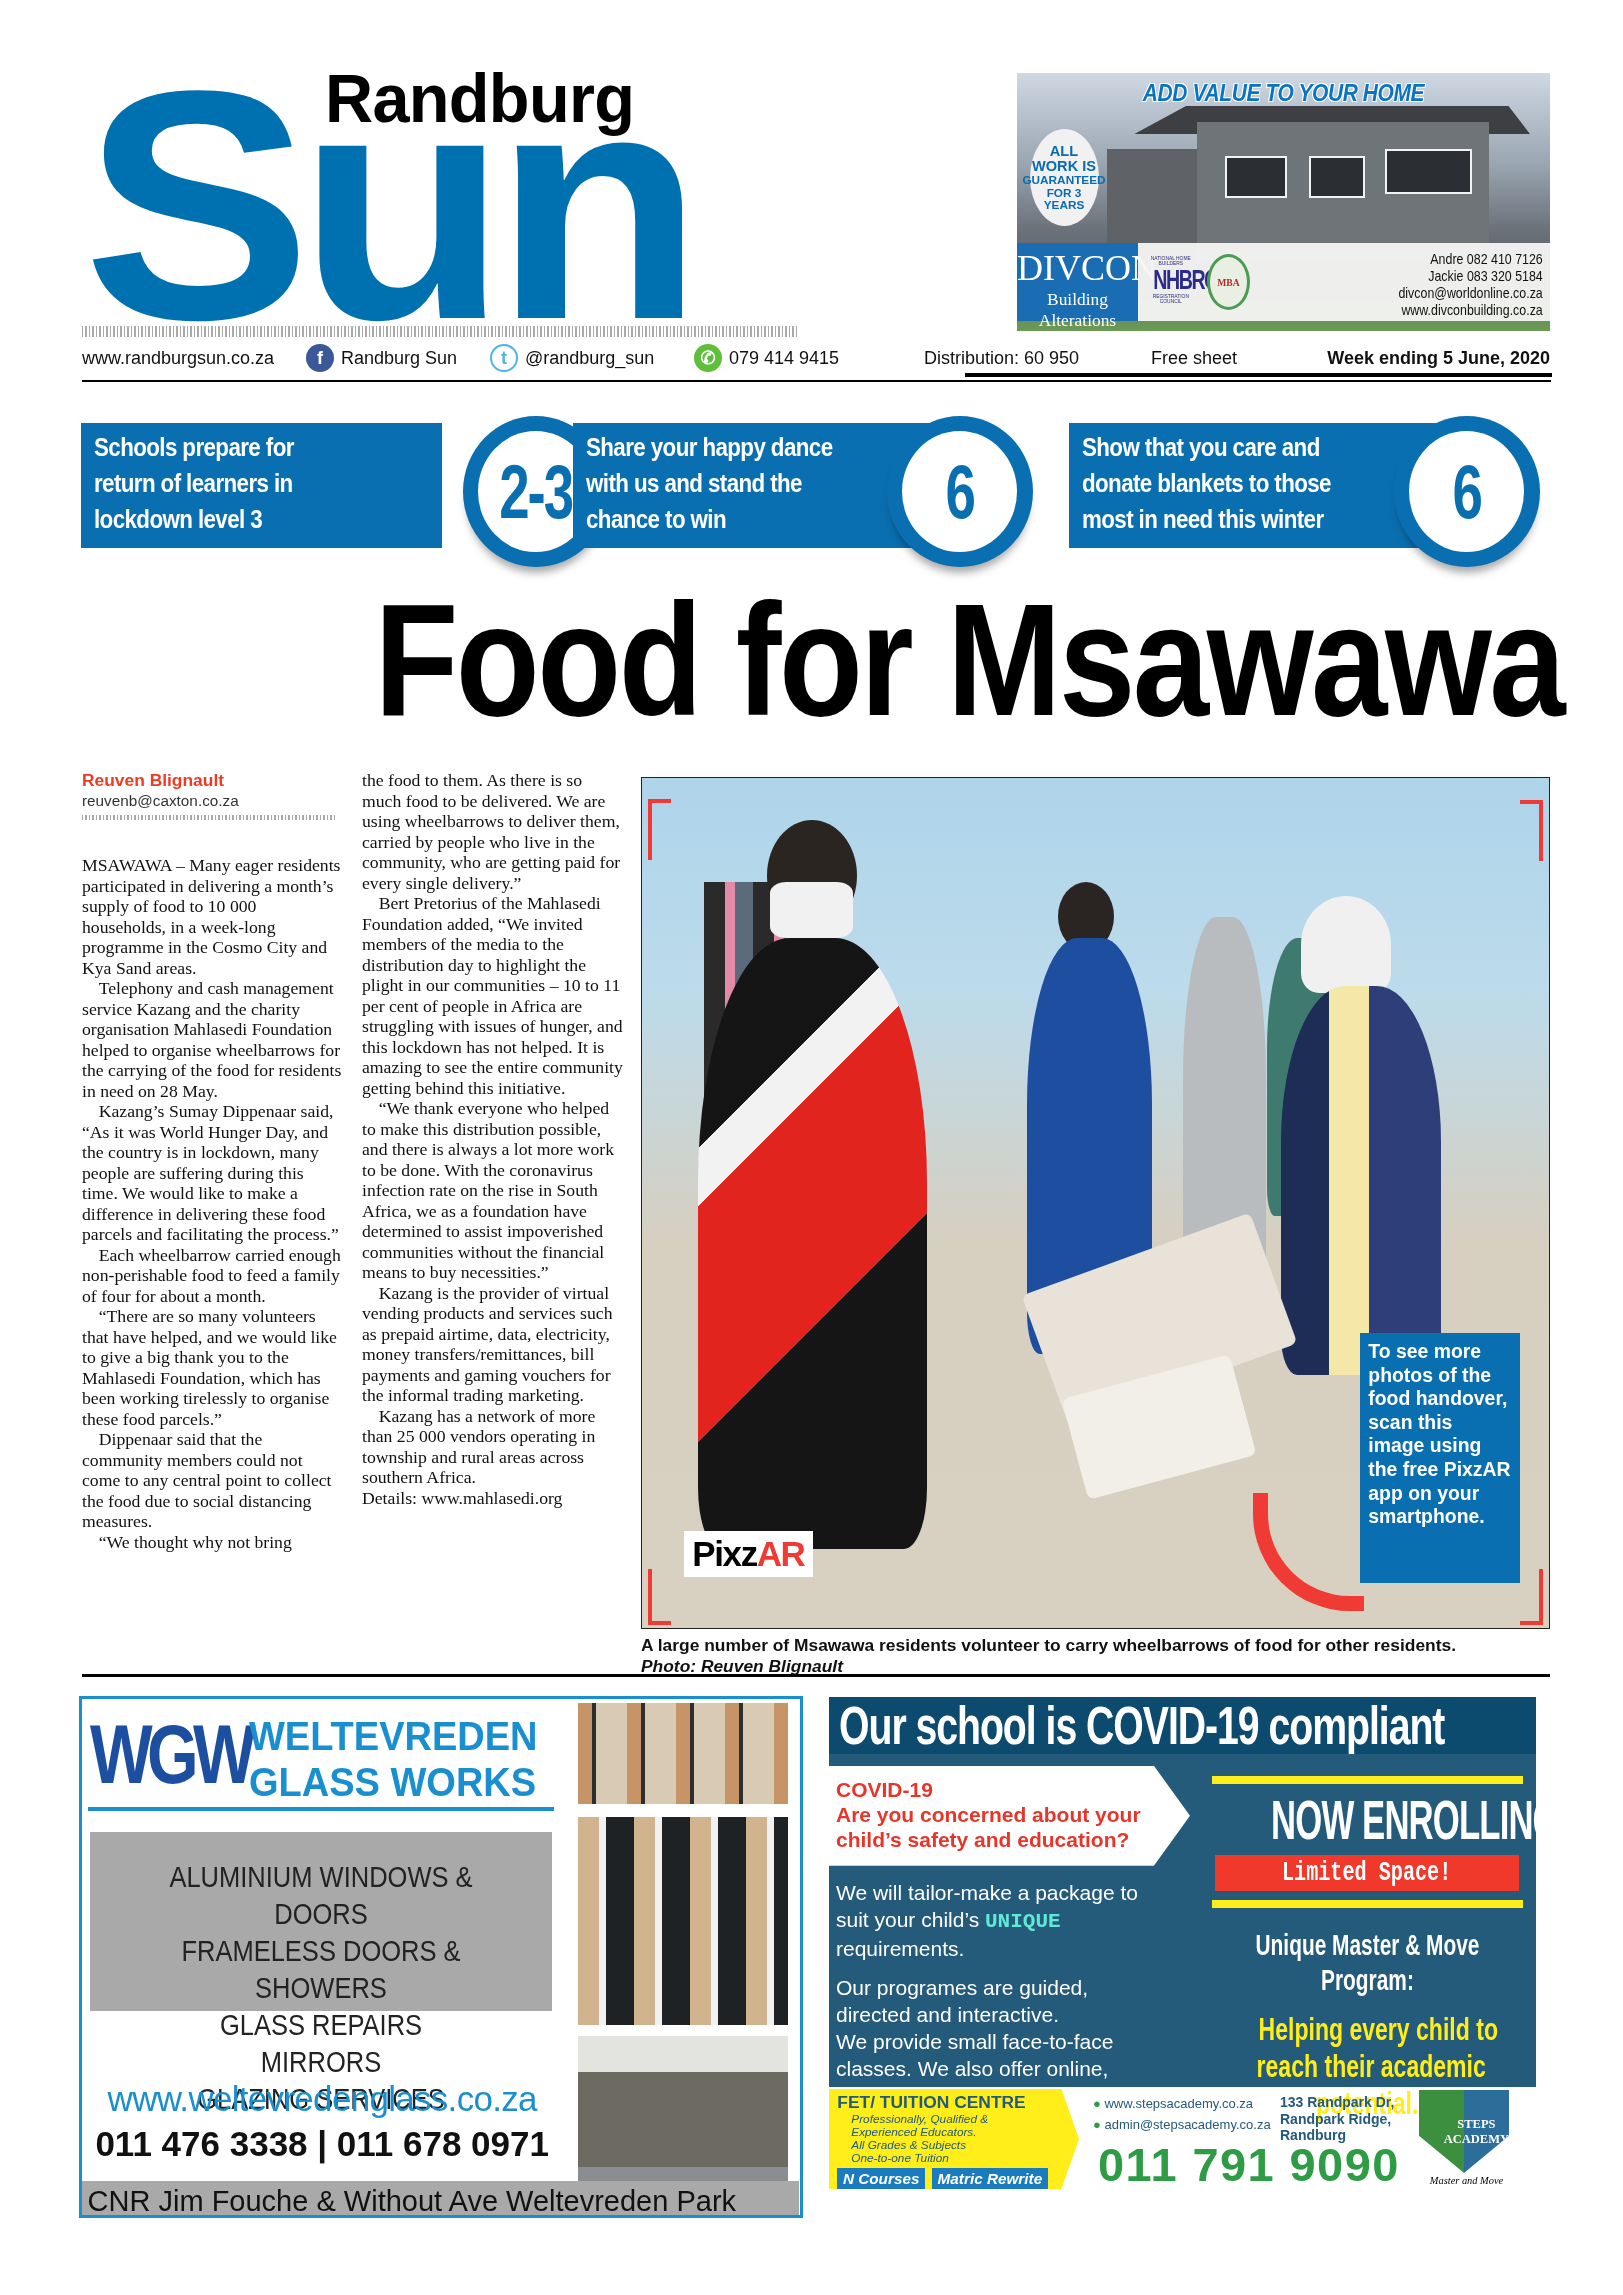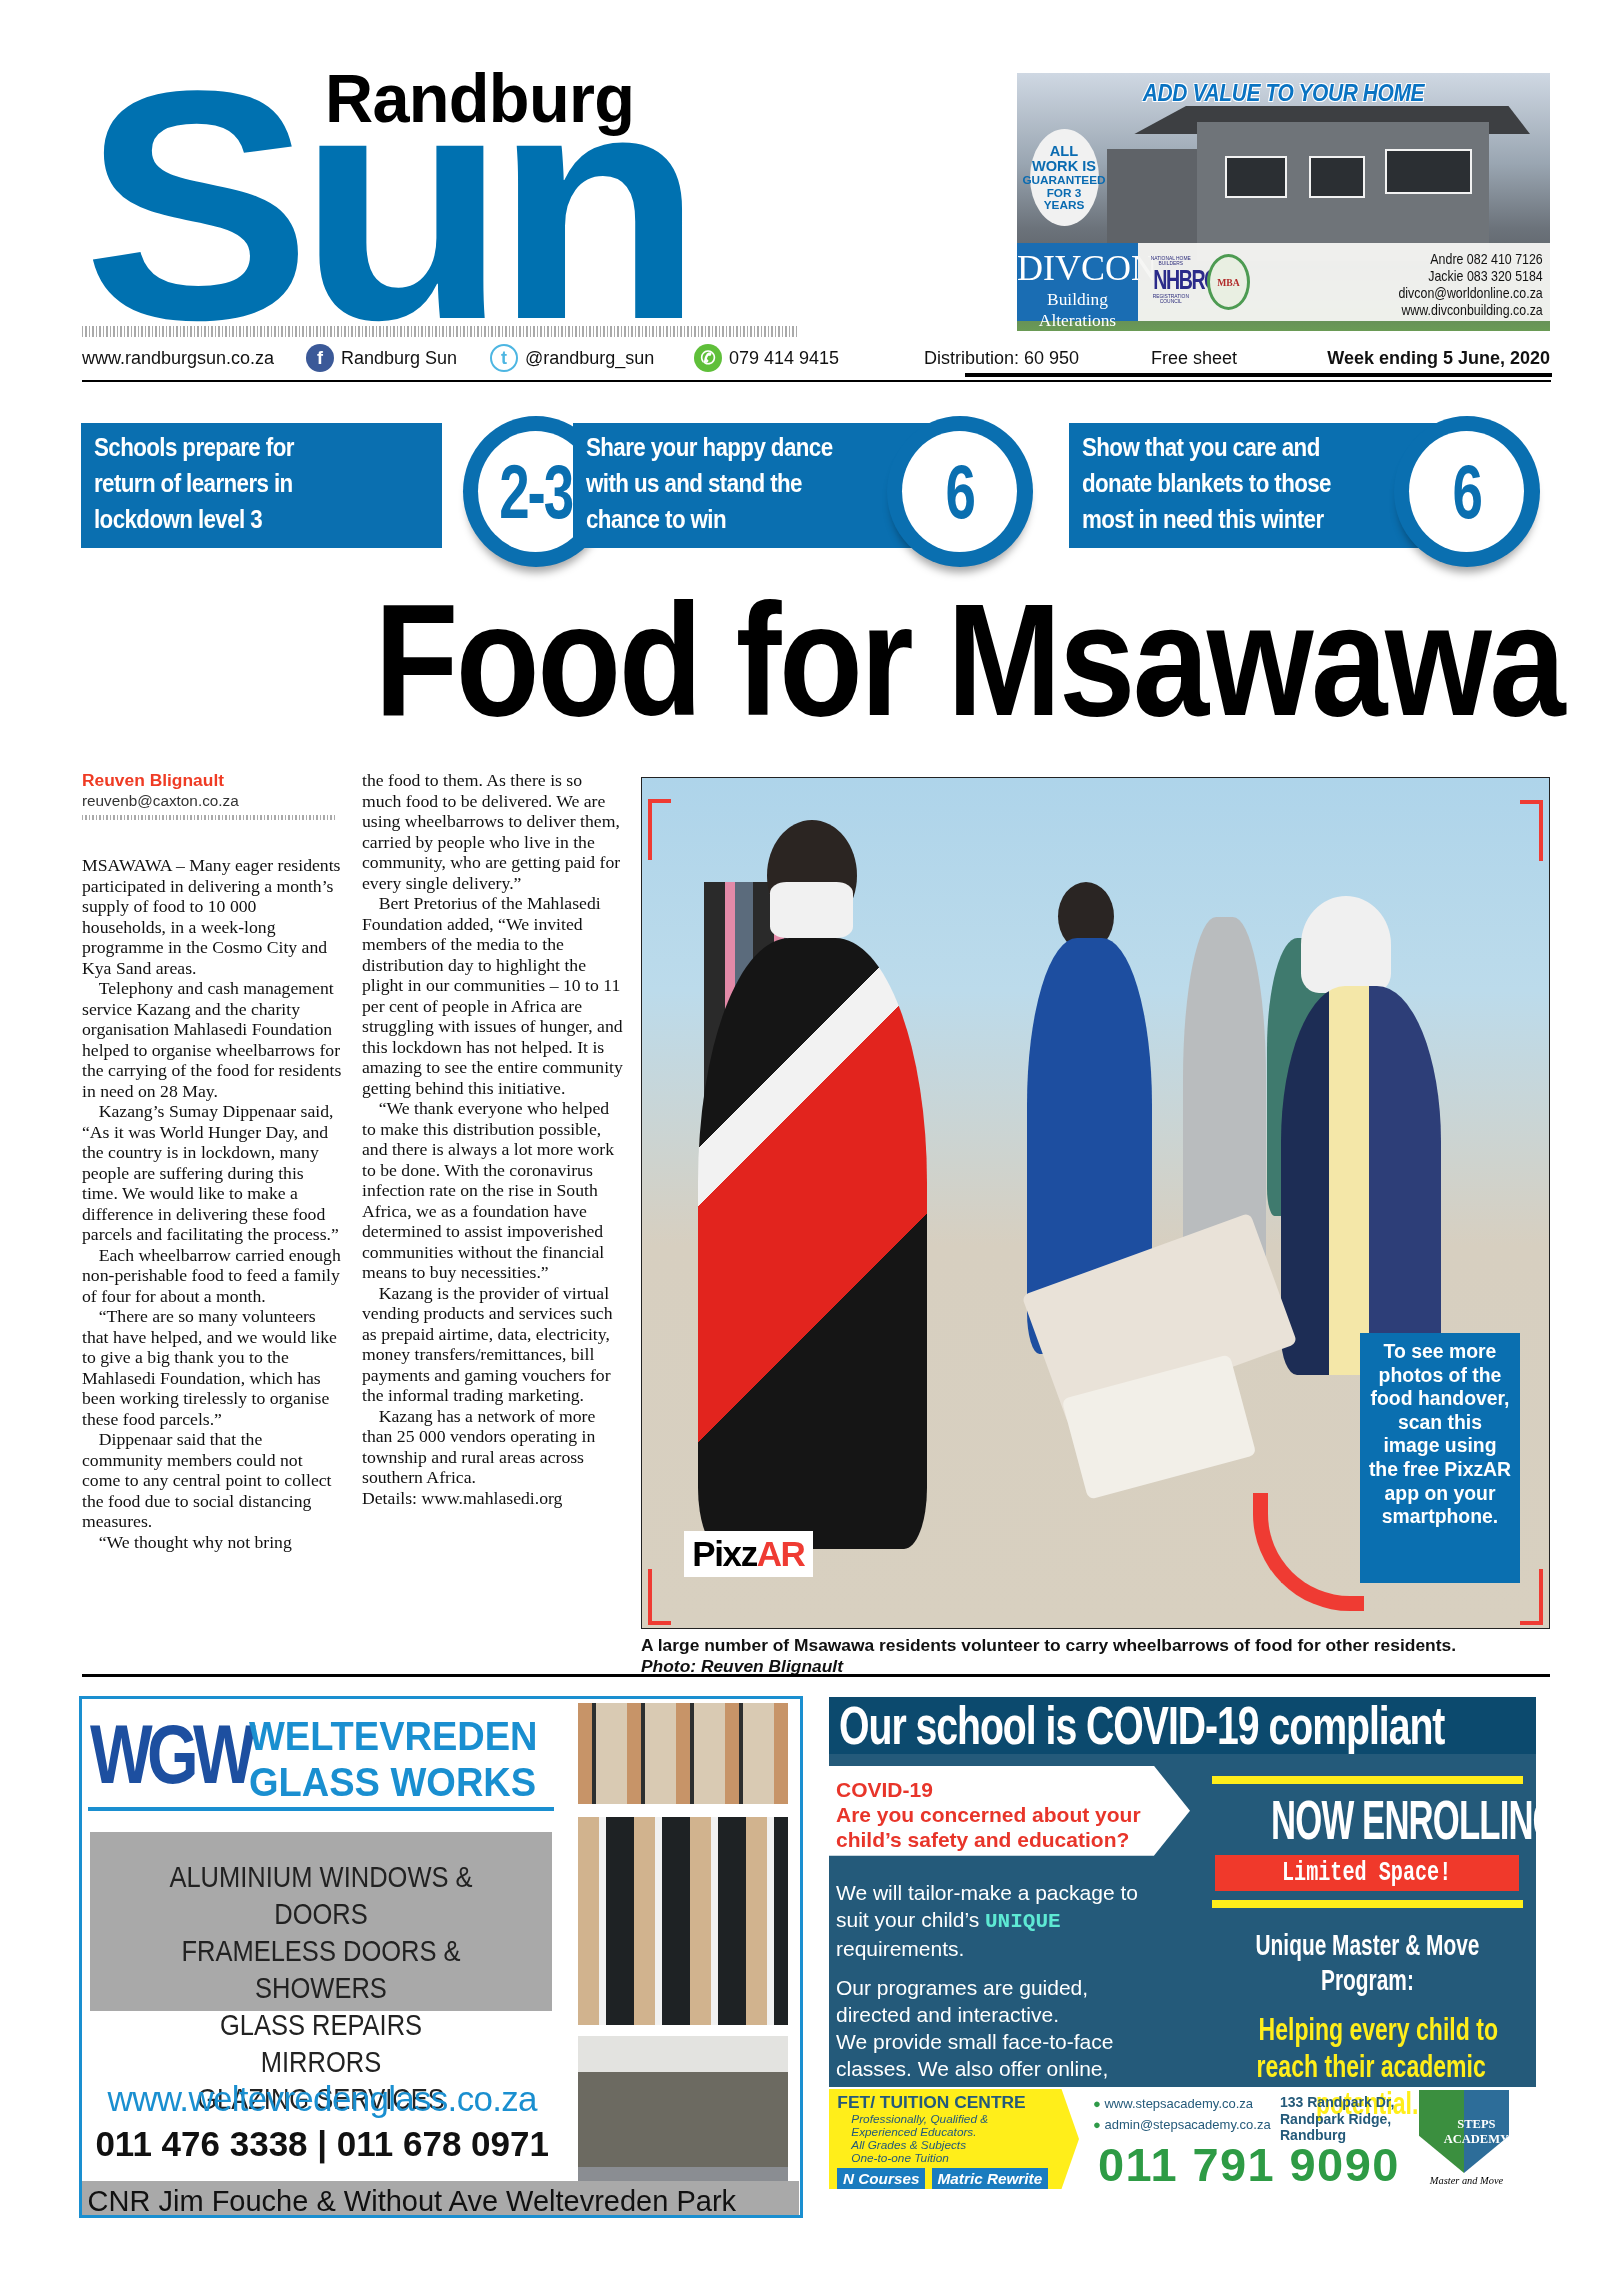--- a/index.html
+++ b/index.html
@@ -85,21 +85,21 @@
 
   
   .photo { left: 641px; top: 777px; width: 909px; height: 852px; border: 1.4px solid #222; overflow: hidden;
     background: linear-gradient(180deg, #aed4ea 0%, #bcdbeb 25%, #d7cfc0 55%, #d8d0c0 100%); }
   .photo .person { position: absolute; border-radius: 40% 40% 10% 10%; }
   .photo .corner { position: absolute; background: #ef3b33; }
   .photo .pixzar { position: absolute; left: 42px; top: 753px; padding: 2.8px 8.3px; background: #fff;
     font-weight: 700; font-size: 35px; letter-spacing: -1.4px; }
   .photo .pixzar .ar { color: #ef3b33; }
   .photo .ar-box { position: absolute; left: 718px; top: 555px; width: 160px; height: 250px; background: #0a6fb0;
-    color: #fff; font-weight: 700; font-size: 19.4px; line-height: 23.6px; padding: 7px 8.3px; text-align: center; }
+    color: #fff; font-weight: 700; font-size: 19.4px; line-height: 23.6px; padding: 7px 8.3px; }
   .photo .arrow { position: absolute; left: 611px; top: 715px; width: 111px; height: 118px;
     border: 15.3px solid #ef3b33; border-top: none; border-right: none; border-radius: 0 0 0 97px; }
   .caption { left: 641px; top: 1635px; width: 909px; font-weight: 700; font-size: 17.4px; line-height: 21px; color: #111; }
   .caption .credit { font-style: italic; }
   .rule-sep { left: 82px; top: 1674px; width: 1468px; height: 2.8px; background: #000; }
 
   
   .wgw { left: 79px; top: 1696px; width: 724px; height: 522px; border: 3.5px solid #1a8fd0; background: #fff; overflow: hidden; }
   .wgw .logo { position: absolute; left: 8.3px; top: 14px; font-weight: 700; font-size: 83px; letter-spacing: -7px;
     color: #1d4fa0; transform: scaleX(.8); transform-origin: left top; line-height: 1; }
@@ -121,21 +121,21 @@
   .pic-b { top: 118px; height: 208px; background: repeating-linear-gradient(90deg, #d1b38e 0 21px, #f1f1f1 21px 28px, #1e2224 28px 56px); }
   .pic-c { top: 337px; height: 164px; background: linear-gradient(180deg, #e3e3e0 0 22%, #6c6a61 22% 80%, #8a8d92 80%); }
 
   
   .steps { left: 829px; top: 1696px; width: 722px; height: 528px; background: #fff; overflow: hidden; }
   .steps .red-head { position: absolute; left: 0; top: 1.4px; width: 707px; height: 57px; background: #0c4a6e;
     color: #fff; font-weight: 700; font-size: 53px; line-height: 57px; padding-left: 10px; white-space: nowrap;
     letter-spacing: -1.4px; }
   .steps .red-head span { display: inline-block; transform: scaleX(.74); transform-origin: left center; }
   .steps .panel { position: absolute; left: 0; top: 58px; width: 707px; height: 333px; background: #245a7a; }
-  .steps .arrowbox { position: absolute; left: 0; top: 11.8px; width: 361px; height: 90px; background: #fff;
+  .steps .arrowbox { position: absolute; left: 0; top: 11.8px; width: 361px; height: 100px; background: #fff;
     clip-path: polygon(0 0, 90% 0, 100% 50%, 90% 100%, 0 100%); padding: 11px 0 0 7px;
     color: #e8352a; font-weight: 700; font-size: 21px; line-height: 25px; }
   .steps .lefttext { position: absolute; left: 7px; font-size: 21px; line-height: 27px; color: #fff; }
   .steps .lefttext .uni { color: #5eead4; font-weight: 700; font-family: Liberation Mono, monospace; }
   .steps .ybar { position: absolute; left: 383px; width: 311px; height: 8.3px; background: #ffee1a; }
   .steps .enrol { position: absolute; left: 383px; top: 38px; width: 311px; text-align: center; color: #fff; font-weight: 700;
     font-size: 56px; line-height: 1; letter-spacing: -1.4px; transform: scaleX(.62); transform-origin: center top; white-space: nowrap; }
   .steps .limited { position: absolute; left: 386px; top: 101px; width: 304px; height: 36px; background: #f0392b;
     color: #fff; text-align: center; font-weight: 700; font-size: 28px; line-height: 36px; white-space: nowrap; font-family: Liberation Mono, monospace; }
   .steps .limited span { display: inline-block; transform: scaleX(.72); }

